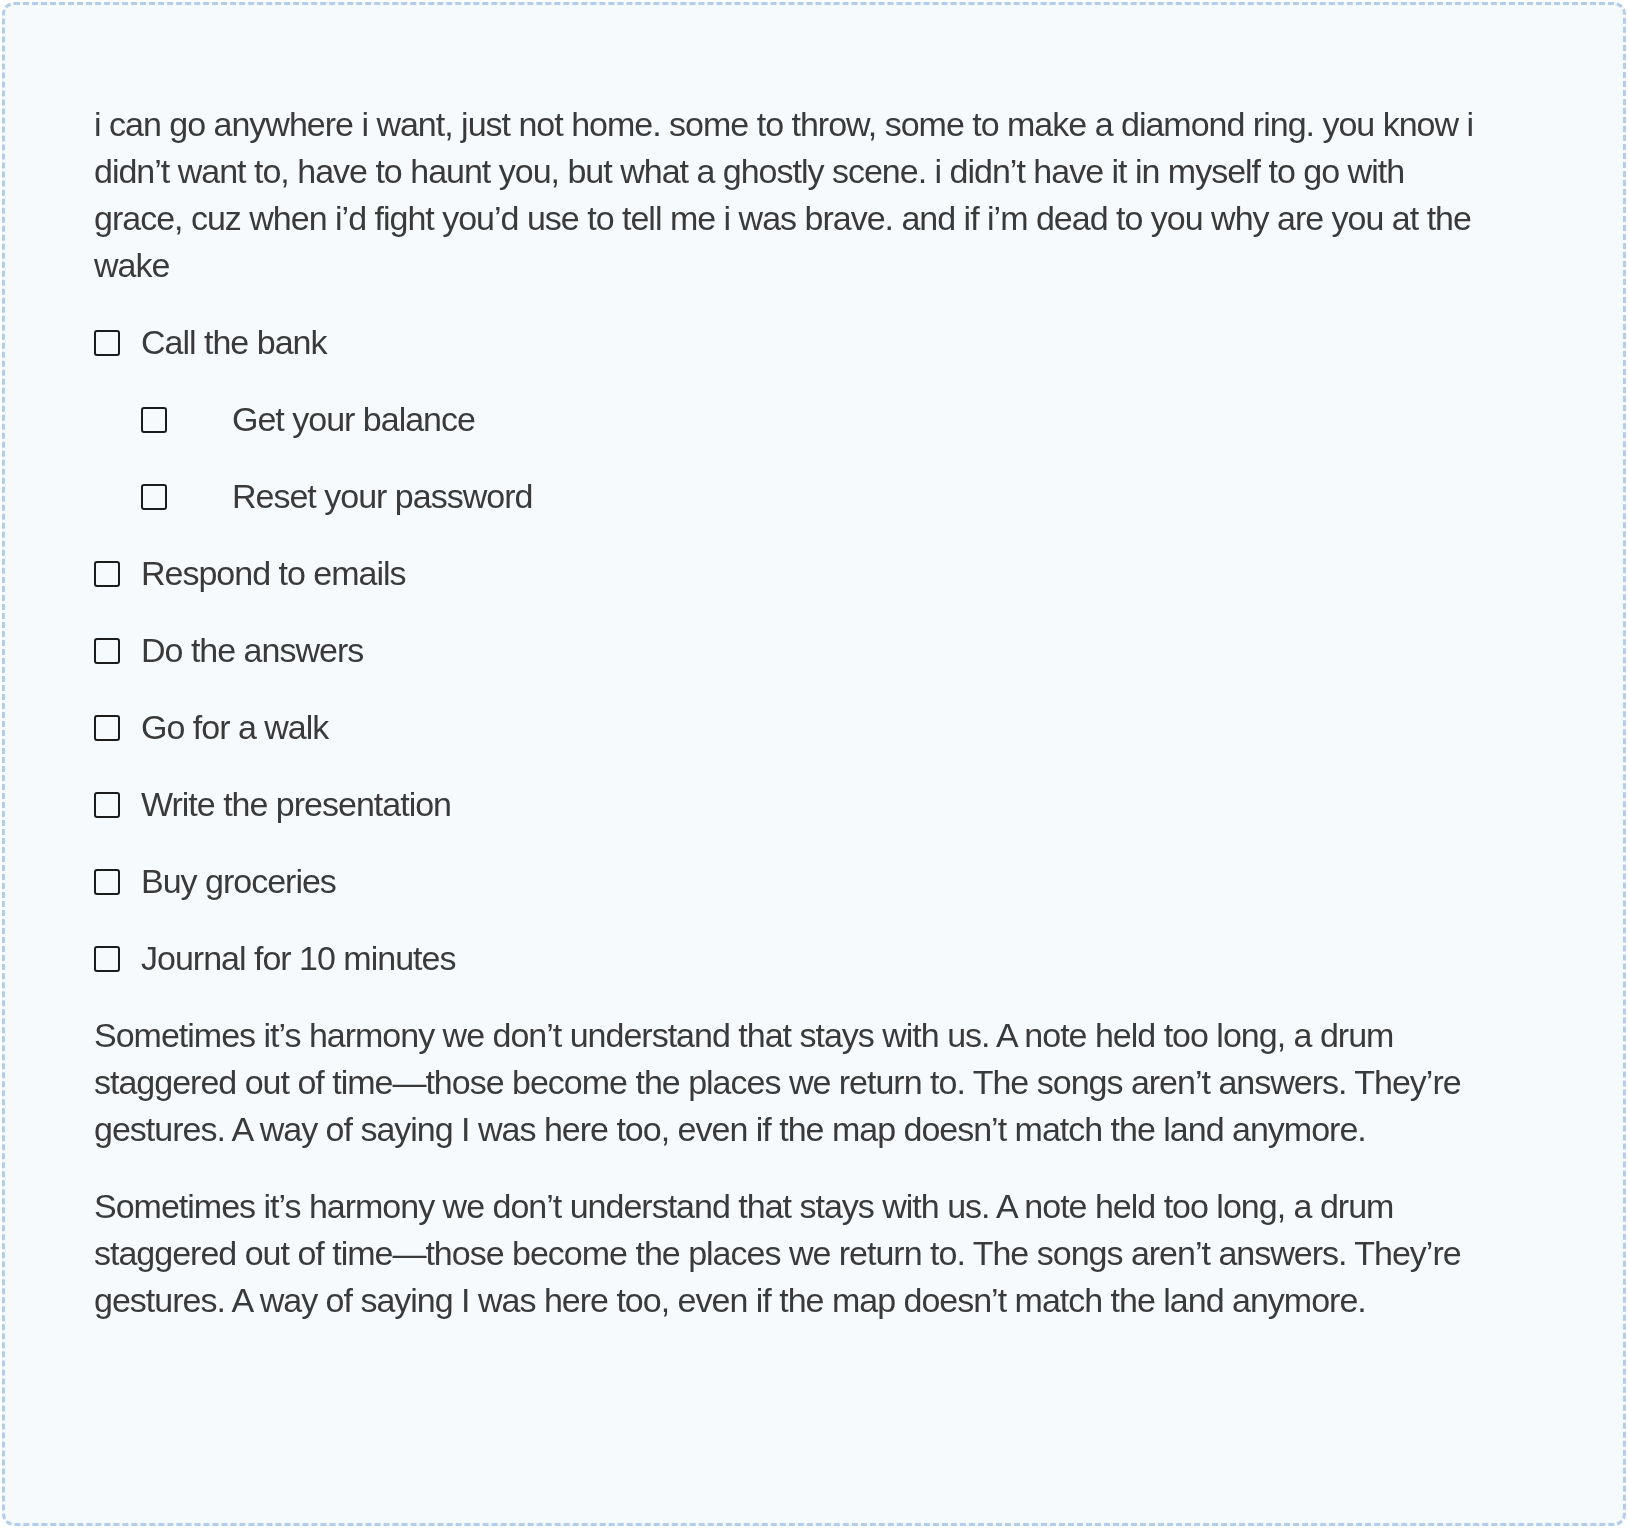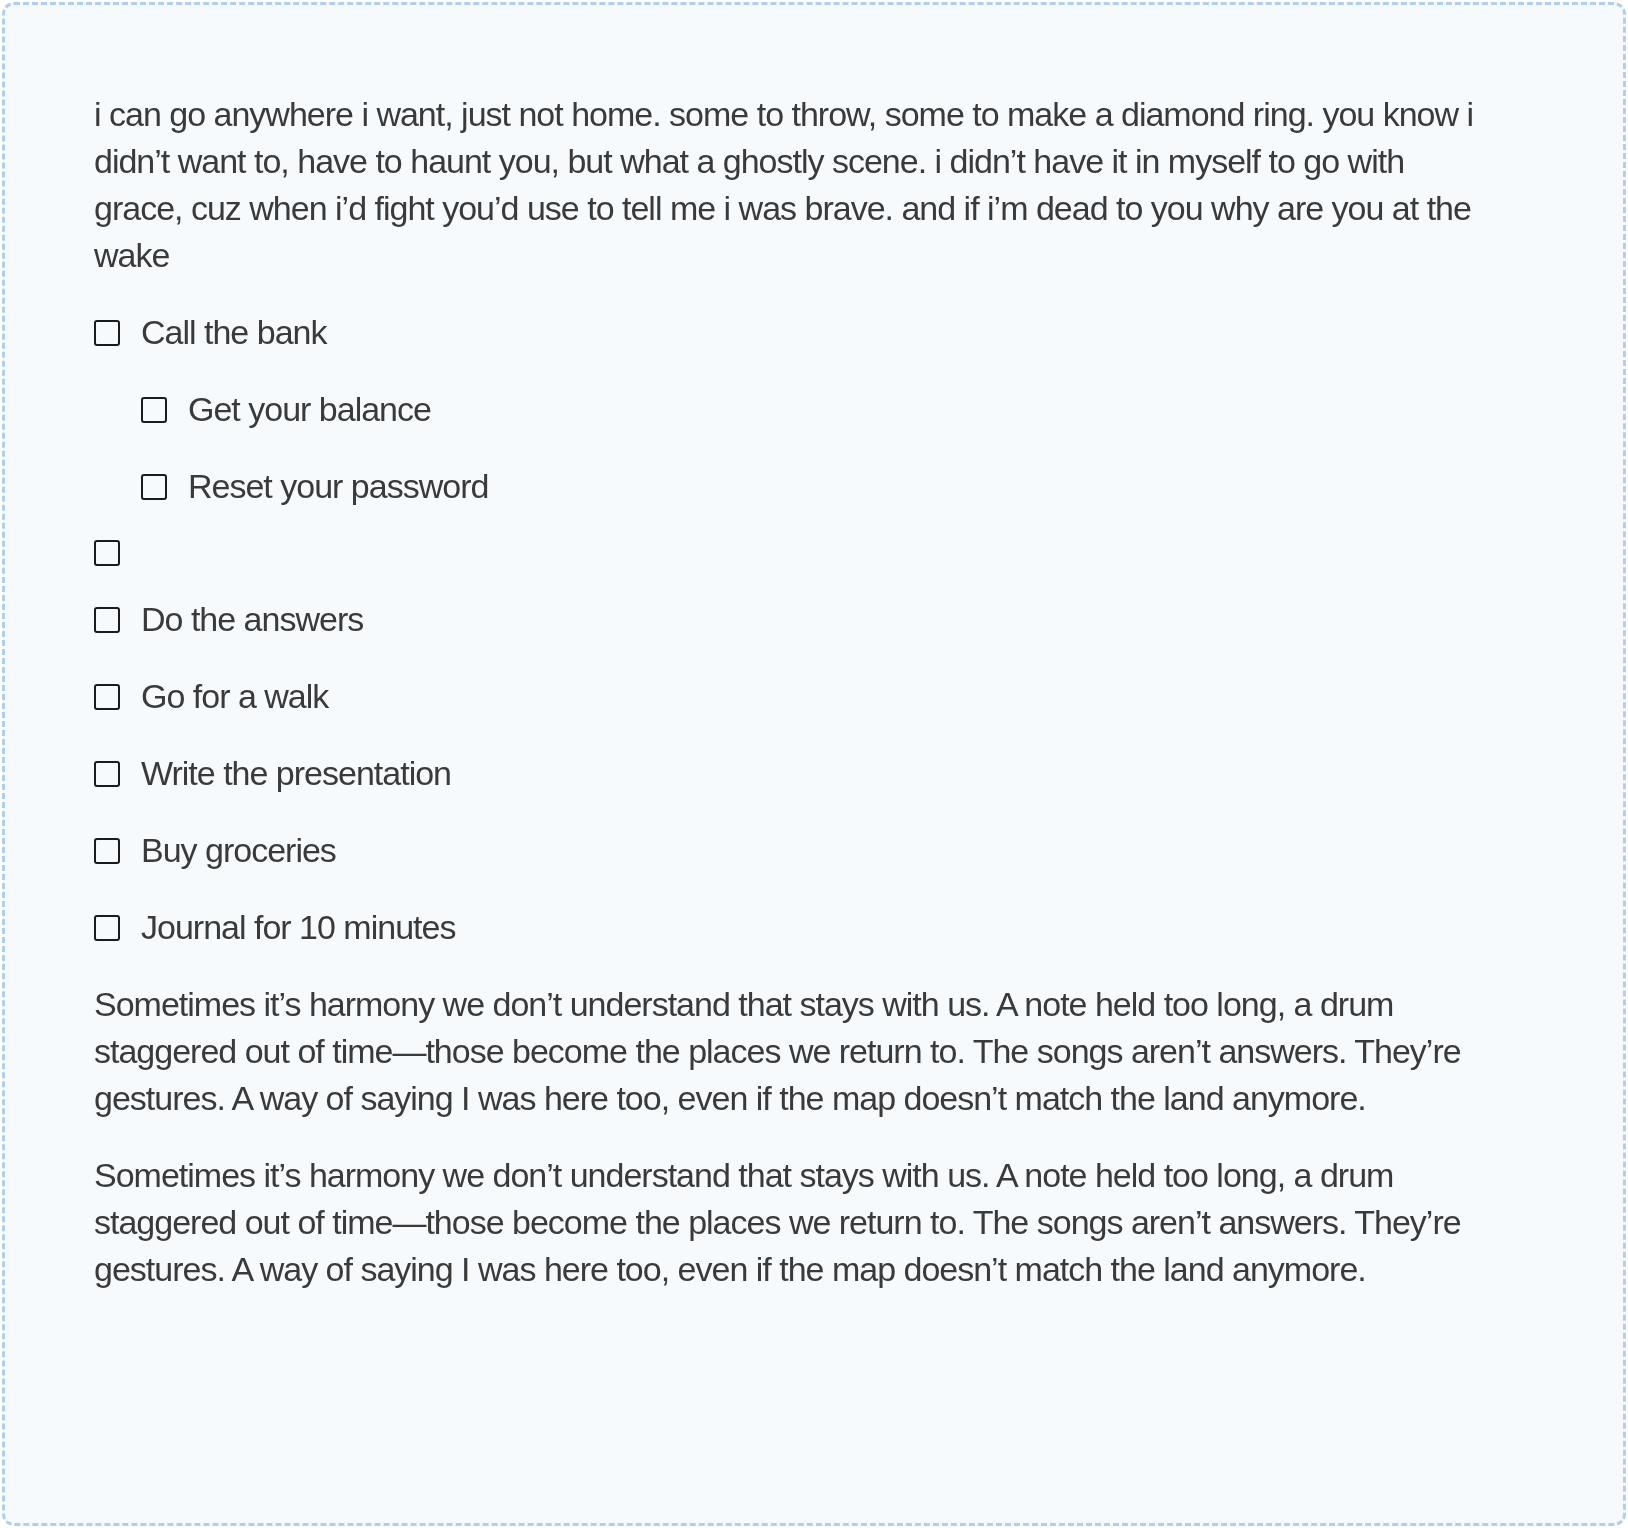--- a/index.html
+++ b/index.html
@@ -24,29 +24,30 @@
     overflow: hidden;
   }
   .doc {
     width: 1385px;
     color: #3a3a3a;
     font-size: 34px;
     line-height: 47px;
     letter-spacing: -1px;
   }
   .doc p {
-    margin: 2px 0 30px 0;
+    margin: 12px 0 30px 0;
   }
   .todo-item {
     display: flex;
     align-items: center;
     margin: 0 0 30px 0;
   }
   .todo-item.nested {
     margin-left: 47px;
+    gap: 44px;
   }
   .checkbox {
     flex: 0 0 auto;
     width: 26px;
     height: 26px;
     box-sizing: border-box;
     border: 2.5px solid #1b1b1b;
     border-radius: 3px;
     background: transparent;
     margin-right: 21px;
@@ -73,20 +74,21 @@
         <div class="todo-item nested">
     <span class="checkbox" role="checkbox" aria-checked="false" tabindex="0"></span>
     <span class="todo-label">Get your balance</span>
   </div>
         <div class="todo-item nested">
     <span class="checkbox" role="checkbox" aria-checked="false" tabindex="0"></span>
     <span class="todo-label">Reset your password</span>
   </div>
         <div class="todo-item">
     <span class="checkbox" role="checkbox" aria-checked="false" tabindex="0"></span>
+    <span class="todo-label">Respond to emails</span>
   </div>
         <div class="todo-item">
     <span class="checkbox" role="checkbox" aria-checked="false" tabindex="0"></span>
     <span class="todo-label">Do the answers</span>
   </div>
         <div class="todo-item">
     <span class="checkbox" role="checkbox" aria-checked="false" tabindex="0"></span>
     <span class="todo-label">Go for a walk</span>
   </div>
         <div class="todo-item">

